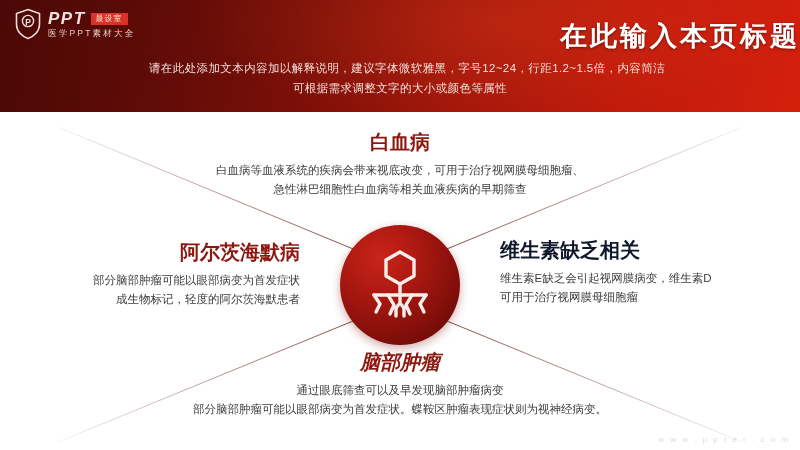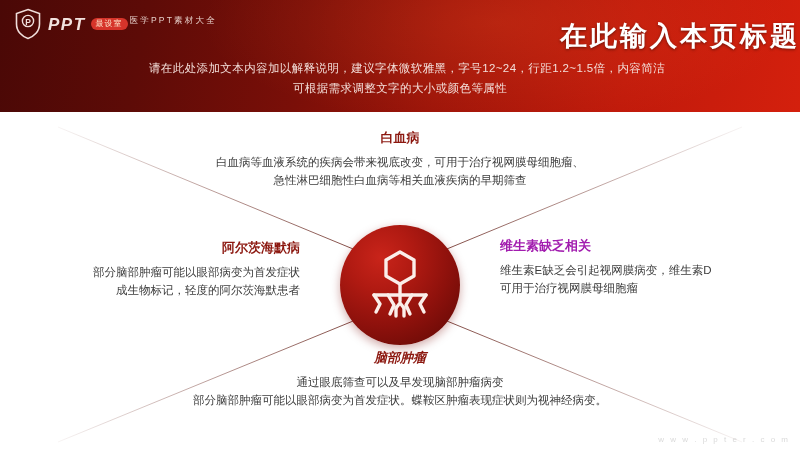--- a/index.html
+++ b/index.html
@@ -51,36 +51,36 @@
     align-items: center;
     gap: 6px;
     z-index: 3;
   }
   .shield-wrap {
     width: 28px; height: 32px;
     position: relative;
     flex: none;
   }
   .shield-wrap svg { display: block; }
-  .logo-text { display: flex; flex-direction: row; gap: 2px; }
+  .logo-text { display: flex; flex-direction: column; gap: 2px; }
   .logo-row1 { display: flex; align-items: center; gap: 5px; }
   .logo-ppt {
     font-size: 17px;
     font-weight: bold;
     font-style: italic;
     letter-spacing: 1.5px;
     color: #f2e2df;
     line-height: 1;
   }
   .logo-badge {
     background: #d6342a;
     color: #ffe9cf;
     font-size: 8px;
     padding: 2px 5px 2px 5px;
-    border-radius: 6px;
+    border-radius: 0;
     letter-spacing: 1px;
     line-height: 1;
     white-space: nowrap;
   }
   .logo-sub {
     font-size: 8.5px;
     letter-spacing: 2.2px;
     color: #e6cfc9;
     line-height: 1;
     white-space: nowrap;
@@ -133,21 +133,21 @@
     display: flex;
     align-items: center;
     justify-content: center;
     z-index: 4;
   }
   #hub svg { display: block; }
 
   
   .node { position: absolute; z-index: 5; }
   .node-title {
-    font-size: 13px;
+    font-size: 20px;
     font-weight: bold;
     color: #8c1810;
     line-height: 1.2;
     margin-bottom: 7px;
   }
   .node-body {
     font-size: 11.5px;
     color: #3b3b3b;
     line-height: 1.62;
   }
@@ -257,21 +257,21 @@
 
     <div id="node-left" class="node">
       <div class="node-title" style="color: rgb(140, 24, 16);">阿尔茨海默病</div>
       <div class="node-body">
         <div>部分脑部肿瘤可能以眼部病变为首发症状</div>
         <div>成生物标记，轻度的阿尔茨海默患者</div>
       </div>
     </div>
 
     <div id="node-right" class="node">
-      <div class="node-title" style="color: #a21caf;">维生素缺乏相关</div>
+      <div class="node-title" style="color: #0f172a;">维生素缺乏相关</div>
       <div class="node-body">
         <div>维生素E缺乏会引起视网膜病变，维生素D</div>
         <div>可用于治疗视网膜母细胞瘤</div>
       </div>
     </div>
 
     <div id="node-bottom" class="node">
       <div class="node-title" style="color: rgb(140, 24, 16); font-style: italic;">脑部肿瘤</div>
       <div class="node-body">
         <div>通过眼底筛查可以及早发现脑部肿瘤病变</div>

